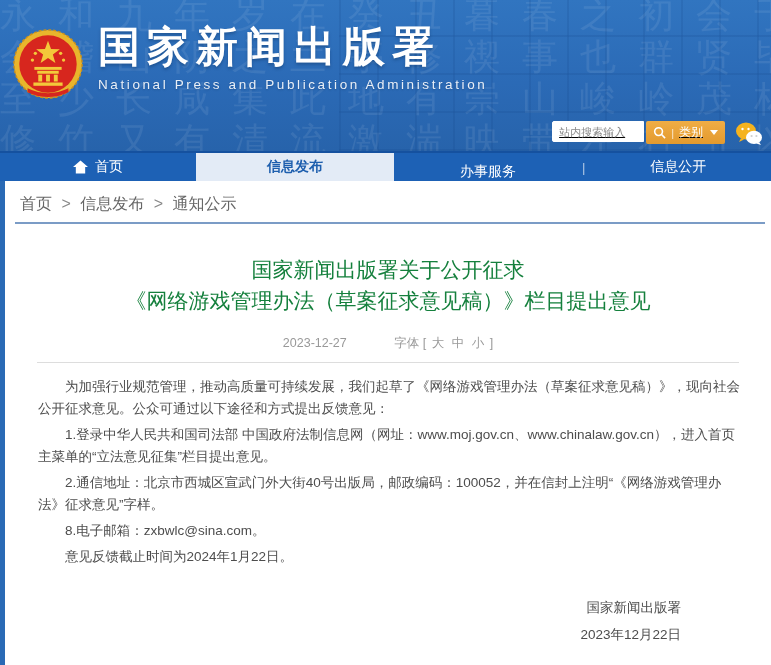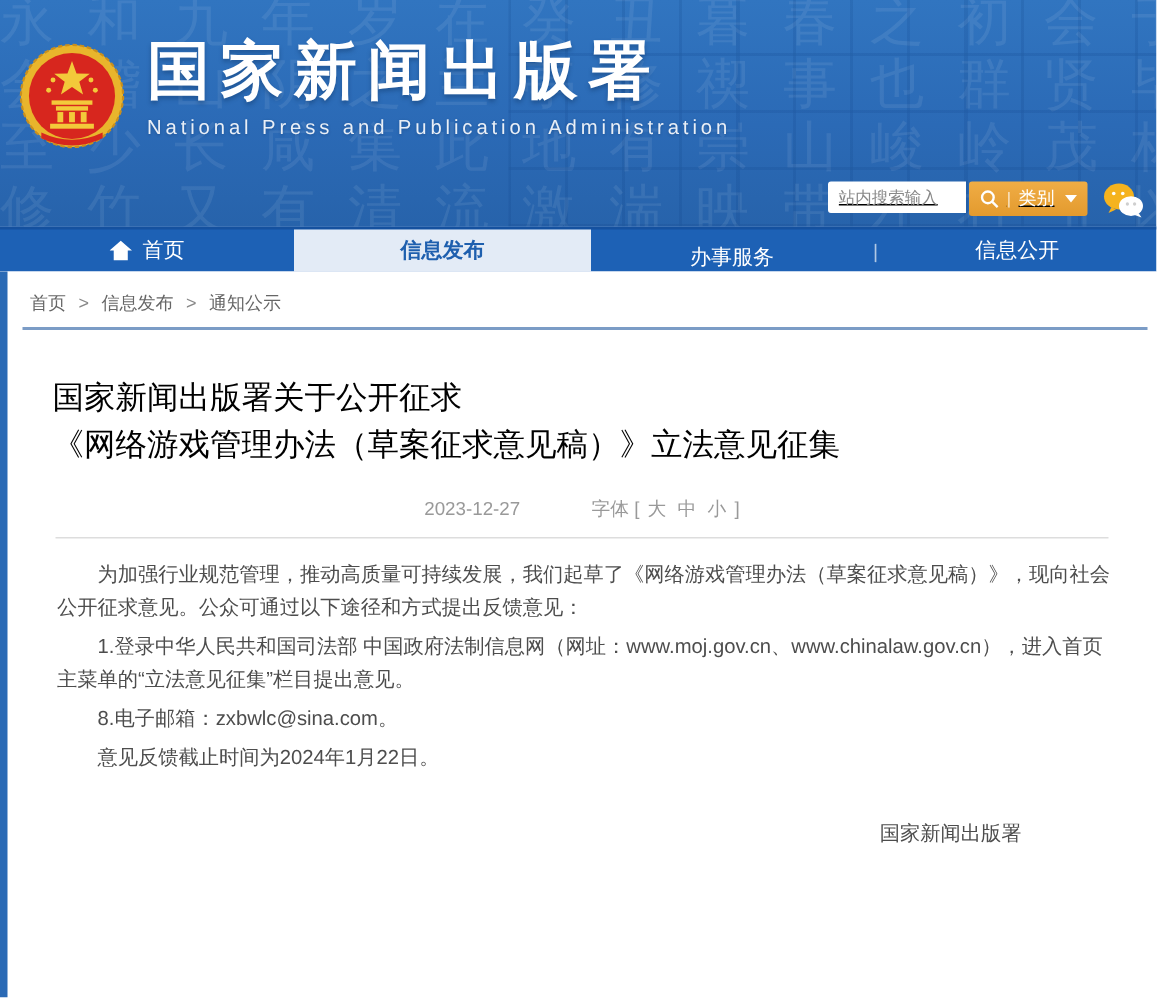--- a/index.html
+++ b/index.html
@@ -69,27 +69,27 @@
   .nav-home { width:196px; gap:7px; }
   .nav-active {
     width:198px; background:#e3ebf6; color:#1e5fae; font-weight:bold;
   }
   .nav-mid { width:188px;align-items:flex-end; }
   .nav-div { display:flex; align-items:center; color:rgba(255,255,255,.65); font-size:13px; }
   .nav-last { flex:1;text-align:center; }
 
   
   .page { border-left:5px solid #2a6ab5; height:484px; position:relative; background:#fff; }
-  .breadcrumb { padding:13px 0 7px 15px; font-size:12px; color:#666; }
+  .breadcrumb { padding:13px 0 7px 15px; font-size:16px; color:#666; }
   .breadcrumb .sep { margin:0 5px; color:#888; }
   .crumb-link { cursor:pointer; }
   .crumb-hr { border:none; border-top:2px solid #7b9cc6; margin:0 6px 0 10px; }
 
   .article-title {
-    text-align:left; color:#000000; font-size:21px; line-height:31px;
+    text-align:center; color:#15803d; font-size:21px; line-height:31px;
     margin:30px 30px 0 30px; font-weight:normal;
   }
   .meta { text-align:center; color:#999; font-size:12.5px; margin-top:19px; }
   .meta .font-label { margin-left:44px; }
   .meta .fs { cursor:pointer; margin:0 2px; }
   .meta-hr { border:none; border-top:1px solid #ddd; margin:10px 32px 0 32px; }
 
   .content { padding:13px 24px 0 33px; font-size:13.5px; color:#4d4d4d; }
   .content p { margin:0 0 4px 0; line-height:22px; text-indent:2em; }
 
@@ -176,39 +176,41 @@
     <span class="crumb-link">首页</span>
     <span class="sep">&gt;</span>
     <span class="crumb-link">信息发布</span>
     <span class="sep">&gt;</span>
     <span class="crumb-link">通知公示</span>
   </div>
   <hr class="crumb-hr">
 
   <h1 class="article-title">
     <span>国家新闻出版署关于公开征求</span><br>
-    <span>《网络游戏管理办法（草案征求意见稿）》立法意见征集</span>
+    <span>《网络游戏管理办法（草案征求意见稿）》栏目提出意见</span>
   </h1>
 
   <div class="meta">
     <span>2023-12-27</span>
     <span class="font-label">字体</span>
     <span>[</span>
     <span class="fs">大</span>
     <span class="fs">中</span>
     <span class="fs">小</span>
     <span>]</span>
   </div>
   <hr class="meta-hr">
 
   <div class="content">
     <p>为加强行业规范管理，推动高质量可持续发展，我们起草了《网络游戏管理办法（草案征求意见稿）》，现向社会公开征求意见。公众可通过以下途径和方式提出反馈意见：</p>
     <p>1.登录中华人民共和国司法部 中国政府法制信息网（网址：www.moj.gov.cn、www.chinalaw.gov.cn），进入首页主菜单的“立法意见征集”栏目提出意见。</p>
+    <p>2.通信地址：北京市西城区宣武门外大街40号出版局，邮政编码：100052，并在信封上注明“《网络游戏管理办法》征求意见”字样。</p>
     <p>8.电子邮箱：zxbwlc@sina.com。</p>
     <p>意见反馈截止时间为2024年1月22日。</p>
 
     <div class="signature">
       <div>国家新闻出版署</div>
+      <div>2023年12月22日</div>
     </div>
 
   </div>
 
 </div>
 
 </body></html>

